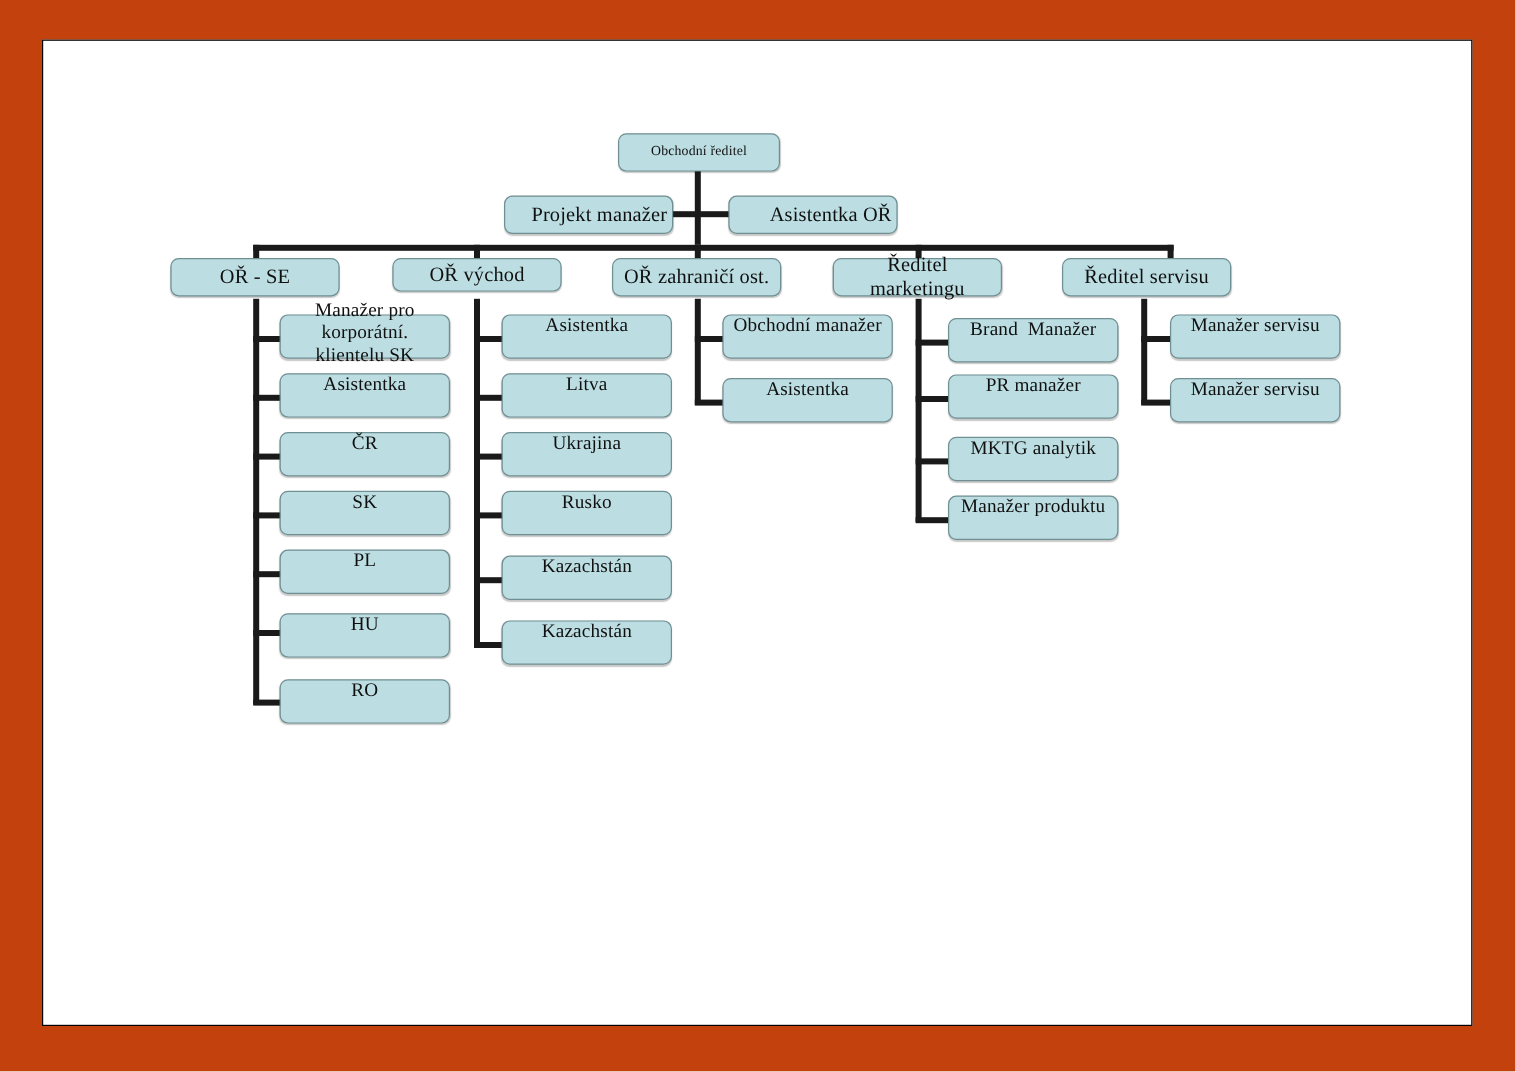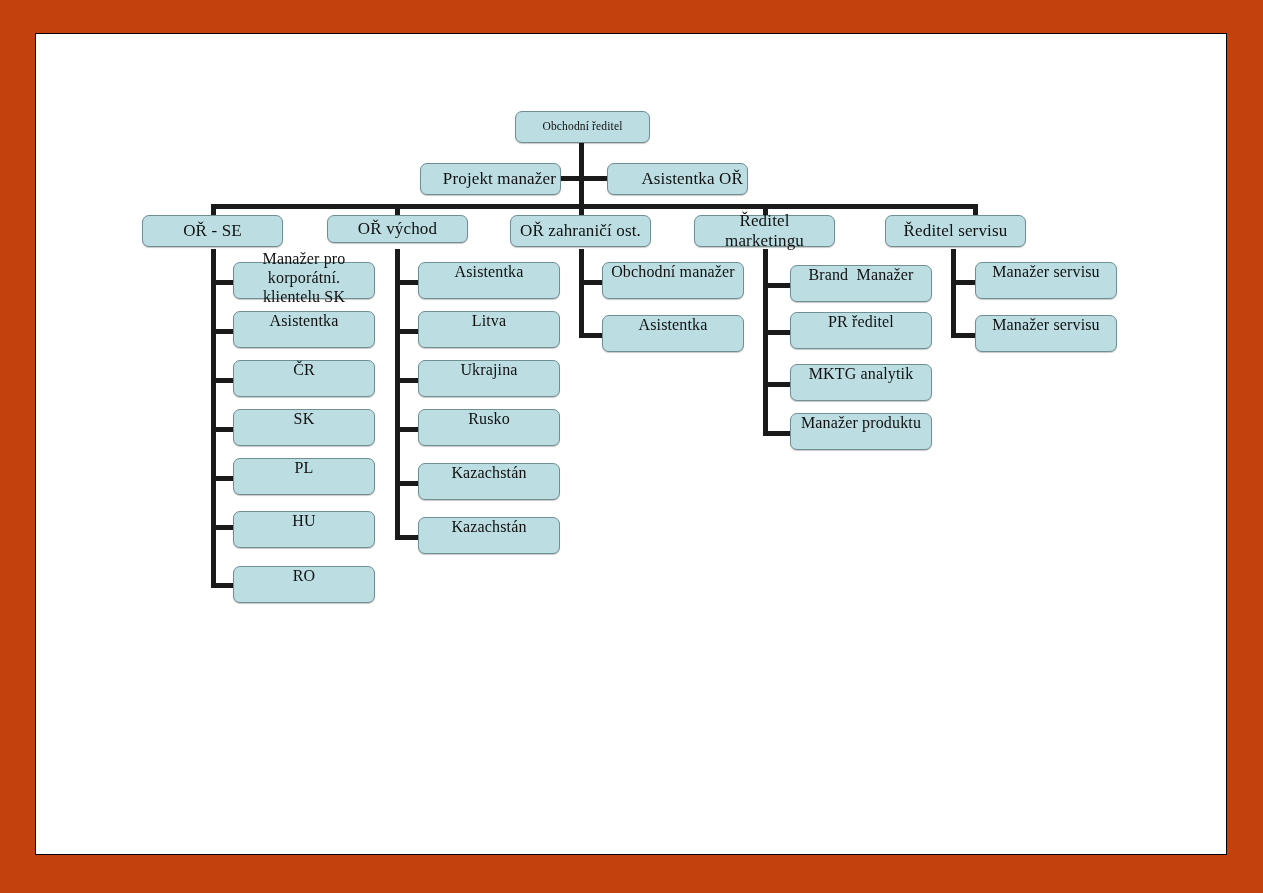--- a/index.html
+++ b/index.html
@@ -182,21 +182,21 @@
     <span class="label">Obchodní manažer</span>
   </div>
   <div class="node n-leaf n-leaf-top" style="left:602px; top:315px; width:142px; height:37px;">
     <span class="label">Asistentka</span>
   </div>
 
   <div class="node n-leaf n-leaf-top" style="left:790px; top:265px; width:142px; height:37px;">
     <span class="label">Brand  Manažer</span>
   </div>
   <div class="node n-leaf n-leaf-top" style="left:790px; top:312px; width:142px; height:37px;">
-    <span class="label">PR ředitel</span>
+    <span class="label">PR manažer</span>
   </div>
   <div class="node n-leaf n-leaf-top" style="left:790px; top:364px; width:142px; height:37px;">
     <span class="label">MKTG analytik</span>
   </div>
   <div class="node n-leaf n-leaf-top" style="left:790px; top:413px; width:142px; height:37px;">
     <span class="label">Manažer produktu</span>
   </div>
 
   <div class="node n-leaf n-leaf-top" style="left:975px; top:262px; width:142px; height:37px;">
     <span class="label">Manažer servisu</span>

